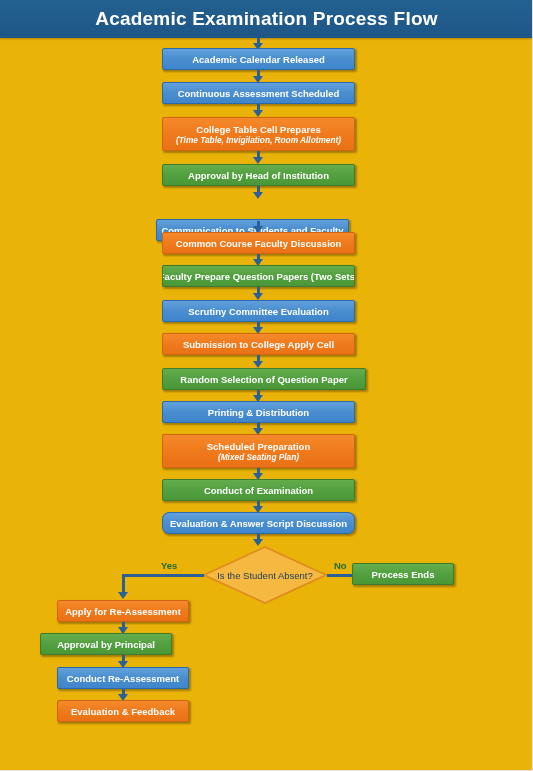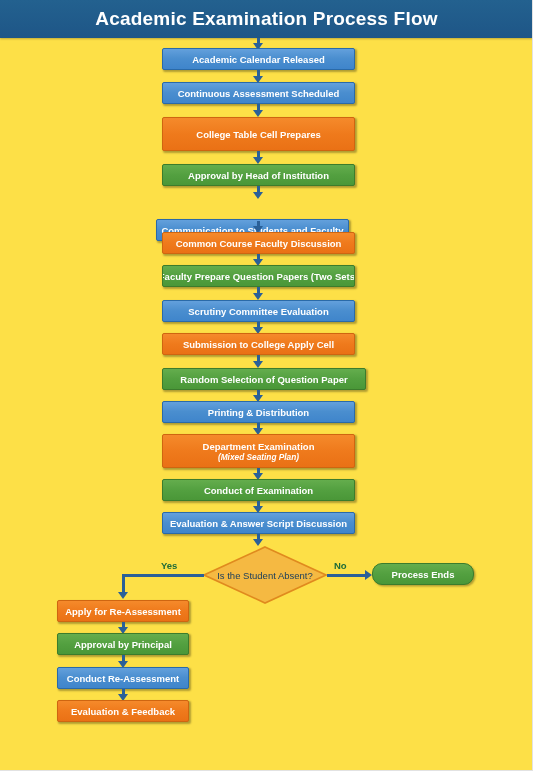--- a/index.html
+++ b/index.html
@@ -10,21 +10,21 @@
     width: 533px;
     height: 771px;
     background: #ffffff;
     font-family: "Liberation Sans", sans-serif;
     overflow: hidden;
   }
   #page {
     position: relative;
     width: 533px;
     height: 771px;
-    background: #fde047;
+    background: #eab308;
     box-sizing: border-box;
     border-right: 1px solid #e2e2e2;
     border-bottom: 1px solid #e2e2e2;
     overflow: hidden;
   }
 
   
   #header-bar {
     position: absolute;
     left: 0;
@@ -180,20 +180,21 @@
     <div class="arrow-down" style="left:253px; top:76px;"></div>
 
     <div class="node blue" style="left:162px; top:82px; width:193px; height:22px;">
       <span class="title-line">Continuous Assessment Scheduled</span>
     </div>
     <div class="conn conn-v" style="left:256.5px; top:104px; height:8px;"></div>
     <div class="arrow-down" style="left:253px; top:110px;"></div>
 
     <div class="node orange" style="left:162px; top:117px; width:193px; height:34px;">
       <span class="title-line">College Table Cell Prepares</span>
+      <span class="sub-line">(Time Table, Invigilation, Room Allotment)</span>
     </div>
     <div class="conn conn-v" style="left:256.5px; top:151px; height:8px;"></div>
     <div class="arrow-down" style="left:253px; top:157px;"></div>
 
     <div class="node green" style="left:162px; top:164px; width:193px; height:22px;">
       <span class="title-line">Approval by Head of Institution</span>
     </div>
     <div class="conn conn-v" style="left:256.5px; top:186px; height:8px;"></div>
     <div class="arrow-down" style="left:253px; top:192px;"></div>
 
@@ -233,65 +234,65 @@
     <div class="conn conn-v" style="left:256.5px; top:390px; height:8px;"></div>
     <div class="arrow-down" style="left:253px; top:395px;"></div>
 
     <div class="node blue" style="left:162px; top:401px; width:193px; height:22px;">
       <span class="title-line">Printing &amp; Distribution</span>
     </div>
     <div class="conn conn-v" style="left:256.5px; top:423px; height:8px;"></div>
     <div class="arrow-down" style="left:253px; top:428px;"></div>
 
     <div class="node orange" style="left:162px; top:434px; width:193px; height:34px;">
-      <span class="title-line">Department Examination</span>
+      <span class="title-line">Scheduled Preparation</span>
       <span class="sub-line">(Mixed Seating Plan)</span>
     </div>
     <div class="conn conn-v" style="left:256.5px; top:468px; height:8px;"></div>
     <div class="arrow-down" style="left:253px; top:473px;"></div>
 
     <div class="node green" style="left:162px; top:479px; width:193px; height:22px;">
       <span class="title-line">Conduct of Examination</span>
     </div>
     <div class="conn conn-v" style="left:256.5px; top:501px; height:8px;"></div>
     <div class="arrow-down" style="left:253px; top:506px;"></div>
 
-    <div class="node blue" style="left:162px; top:512px; width:193px; height:22px;">
+    <div class="node blue" style="left:162px; top:512px; width:193px; height:22px;border-radius:7px;">
       <span class="title-line">Evaluation &amp; Answer Script Discussion</span>
     </div>
     <div class="conn conn-v" style="left:256.5px; top:534px; height:9px;"></div>
     <div class="arrow-down" style="left:253px; top:539px;"></div>
 
     <div id="decision-node">
       <svg id="decision-shape" viewBox="0 0 124 58" preserveAspectRatio="none">
         <polygon points="62,1 123,29 62,57 1,29" fill="#F5B942" stroke="#E08A1E" stroke-width="1.6"></polygon>
       </svg>
       <div id="decision-label">Is the Student Absent?</div>
     </div>
 
     <div class="conn conn-h" style="left:327px; top:573.5px; width:41px;"></div>
     <div class="arrow-right" style="left:365px; top:570px;"></div>
     <div class="branch-label" style="left:334px; top:560px;">No</div>
 
-    <div class="node green" style="left:372px; top:563px; width:102px; height:22px;border-radius:10px;">
+    <div class="node green" style="left:352px; top:563px; width:102px; height:22px;">
       <span class="title-line">Process Ends</span>
     </div>
 
     <div class="conn conn-h" style="left:122px; top:573.5px; width:82px;"></div>
     <div class="conn conn-v" style="left:121.5px; top:573.5px; height:22px;"></div>
     <div class="arrow-down" style="left:118px; top:592px;"></div>
     <div class="branch-label" style="left:161px; top:560px;">Yes</div>
 
     <div class="node orange" style="left:57px; top:600px; width:132px; height:22px;">
       <span class="title-line">Apply for Re-Assessment</span>
     </div>
     <div class="conn conn-v" style="left:121.5px; top:622px; height:8px;"></div>
     <div class="arrow-down" style="left:118px; top:627px;"></div>
 
-    <div class="node green" style="left:57px; top:633px; width:132px; height:22px;">
+    <div class="node green" style="left:40px; top:633px; width:132px; height:22px;">
       <span class="title-line">Approval by Principal</span>
     </div>
     <div class="conn conn-v" style="left:121.5px; top:655px; height:8px;"></div>
     <div class="arrow-down" style="left:118px; top:661px;"></div>
 
     <div class="node blue" style="left:57px; top:667px; width:132px; height:22px;">
       <span class="title-line">Conduct Re-Assessment</span>
     </div>
     <div class="conn conn-v" style="left:121.5px; top:689px; height:8px;"></div>
     <div class="arrow-down" style="left:118px; top:694px;"></div>

